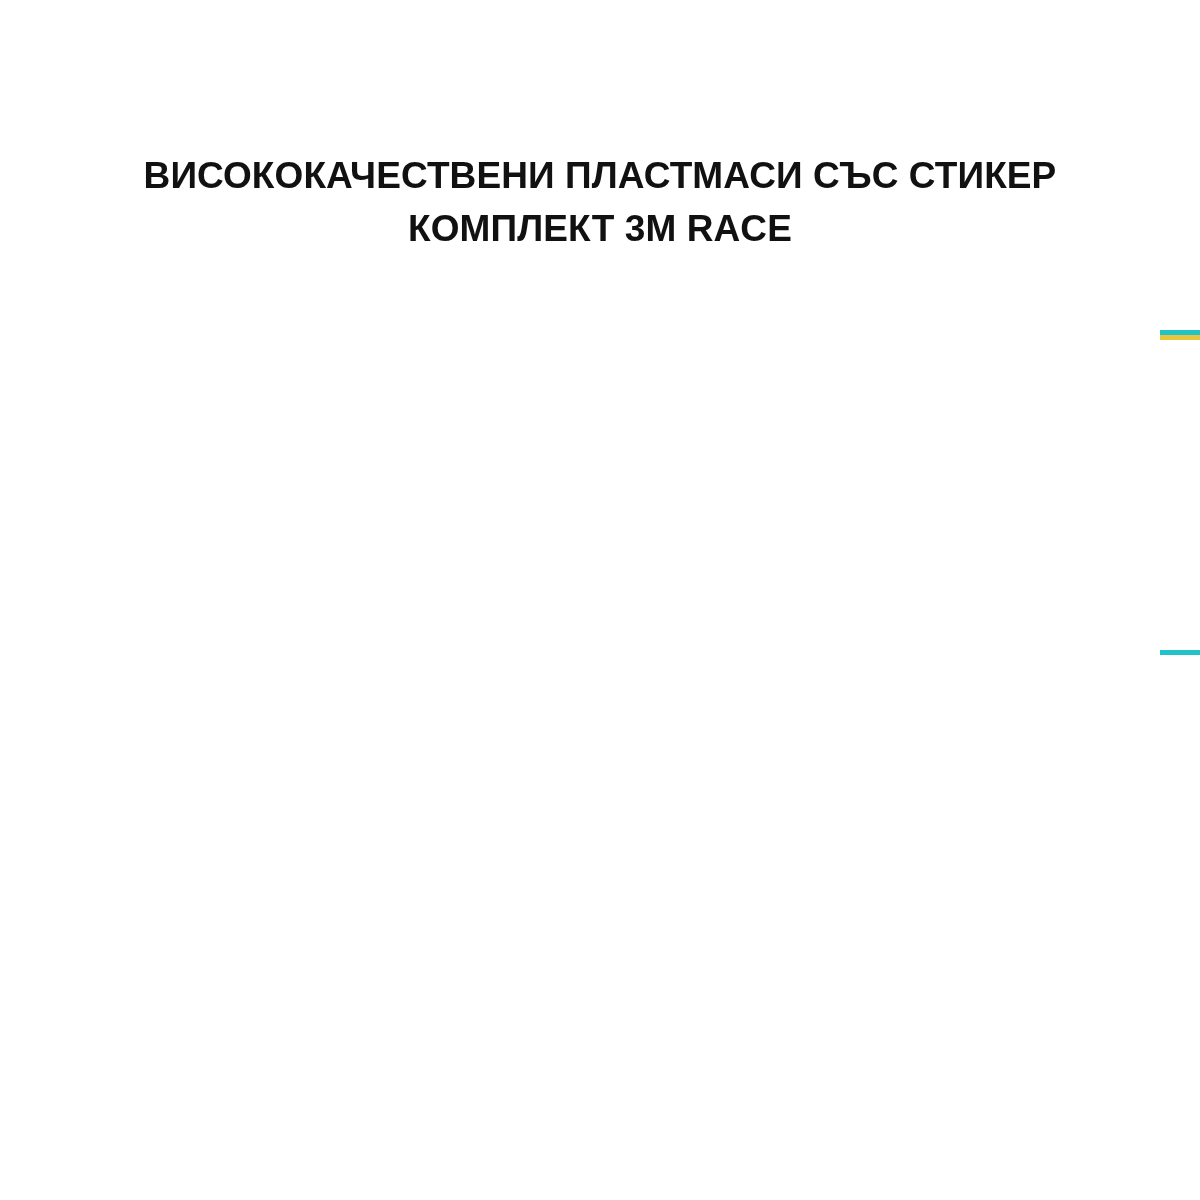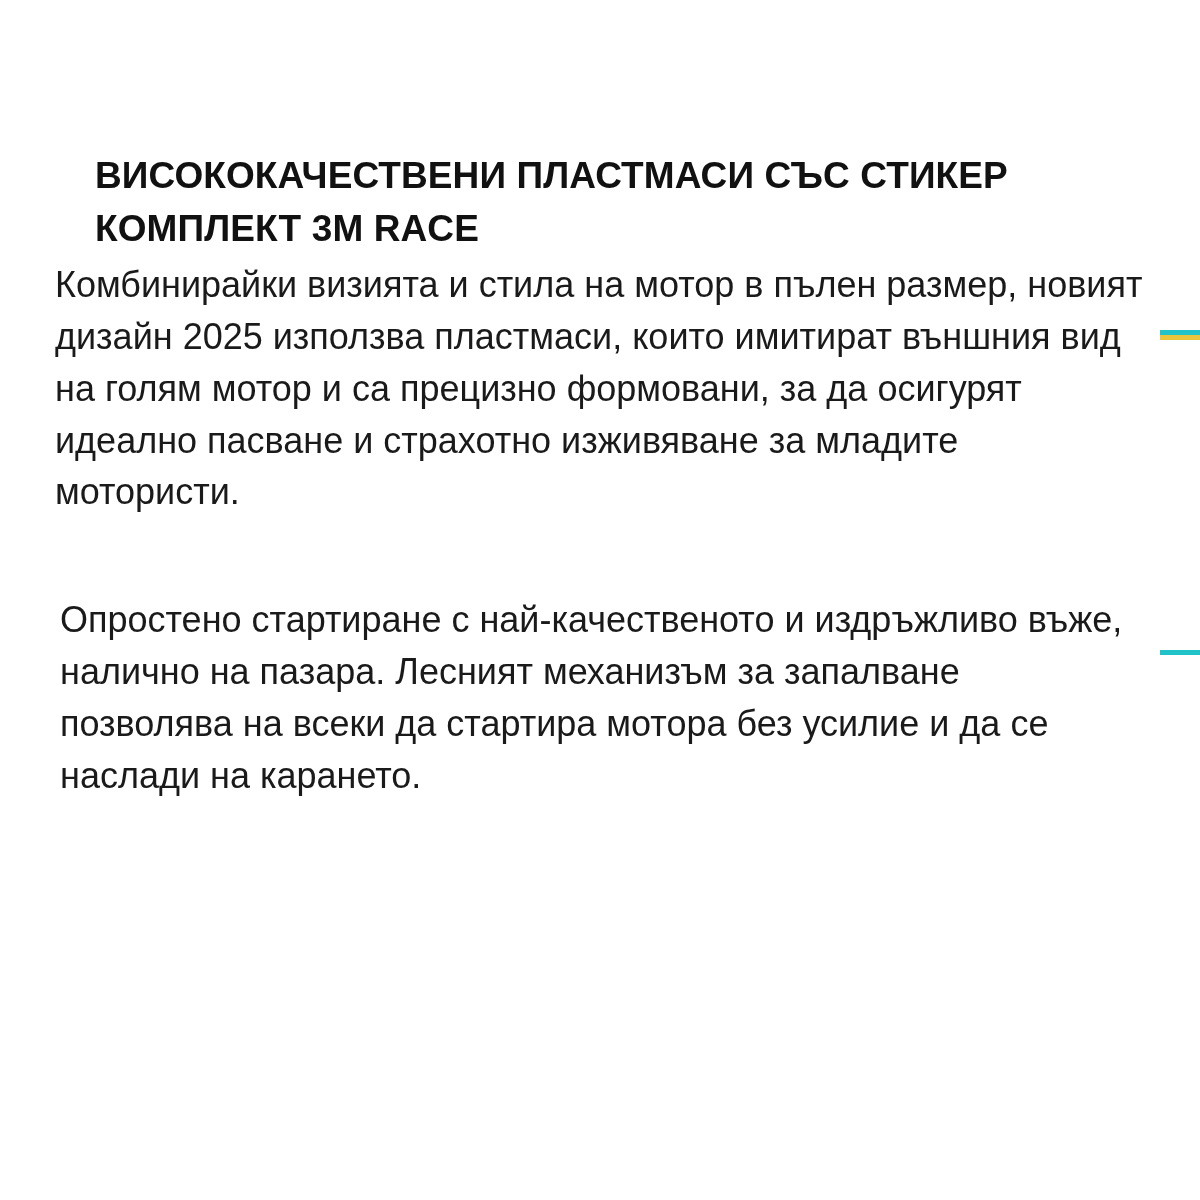--- a/index.html
+++ b/index.html
@@ -21,20 +21,21 @@
     width: 1200px;
     height: 1200px;
     box-sizing: border-box;
   }
 
   .content {
     position: absolute;
     left: 50px;
     right: 50px;
     top: 150px;
+    text-align: center;
   }
 
   .block {
     margin: 0 0 0 0;
   }
 
   .block-heading {
     font-size: 37px;
     line-height: 1.42;
     font-weight: bold;
@@ -103,23 +104,21 @@
 
   <div class="accent accent-2">
     <div class="teal"></div>
 
   </div>
 
   <div class="content">
 
     <div class="block block-1">
       <h2 class="block-heading">ВИСОКОКАЧЕСТВЕНИ ПЛАСТМАСИ СЪС СТИКЕР КОМПЛЕКТ 3M RACE</h2>
-      <p class="block-body">Комбинирайки визията и стила на мотор в пълен размер, новият дизайн 2025 използва пластмаси, които имитират външния вид на голям мотор и са прецизно формовани, за да осигурят идеално пасване и страхотно изживяване за младите мотористи.</p>
     </div>
 
     <div class="spacer"></div>
 
     <div class="block block-2">
-      <p class="block-body">Опростено стартиране с най-качественото и издръжливо въже, налично на пазара. Лесният механизъм за запалване позволява на всеки да стартира мотора без усилие и да се наслади на карането.</p>
     </div>
 
   </div>
 </div>
 
 </body></html>

